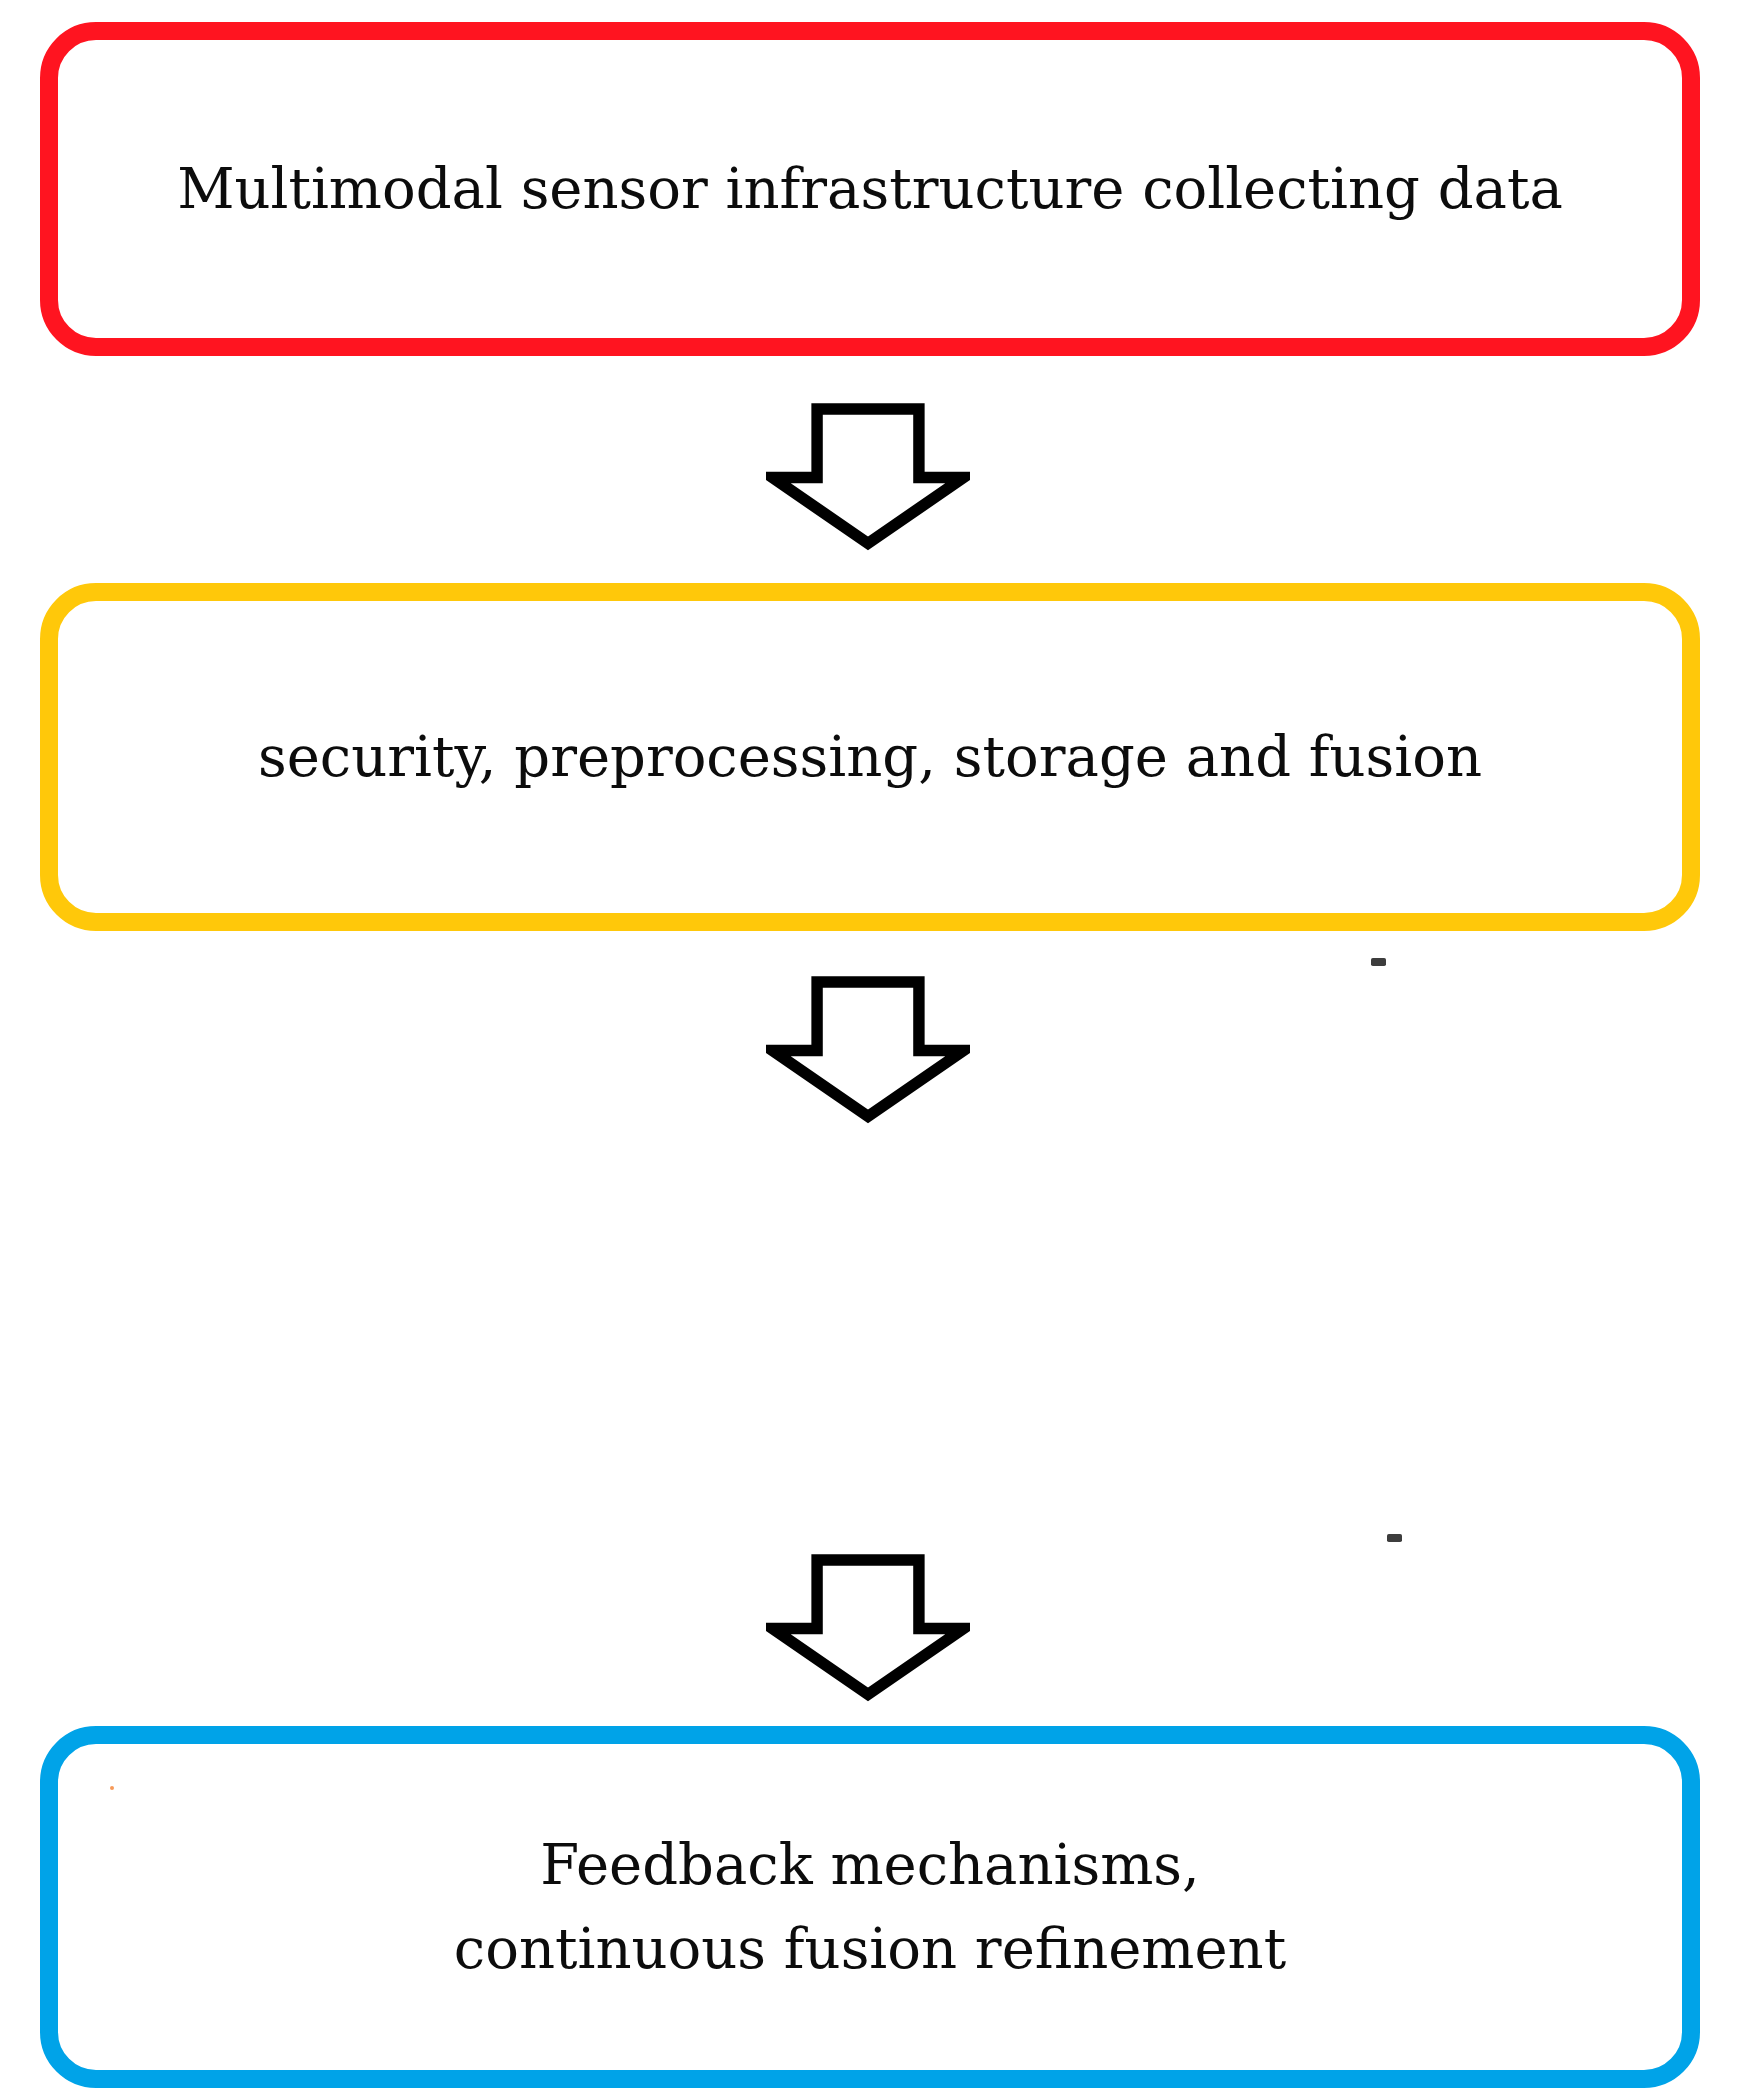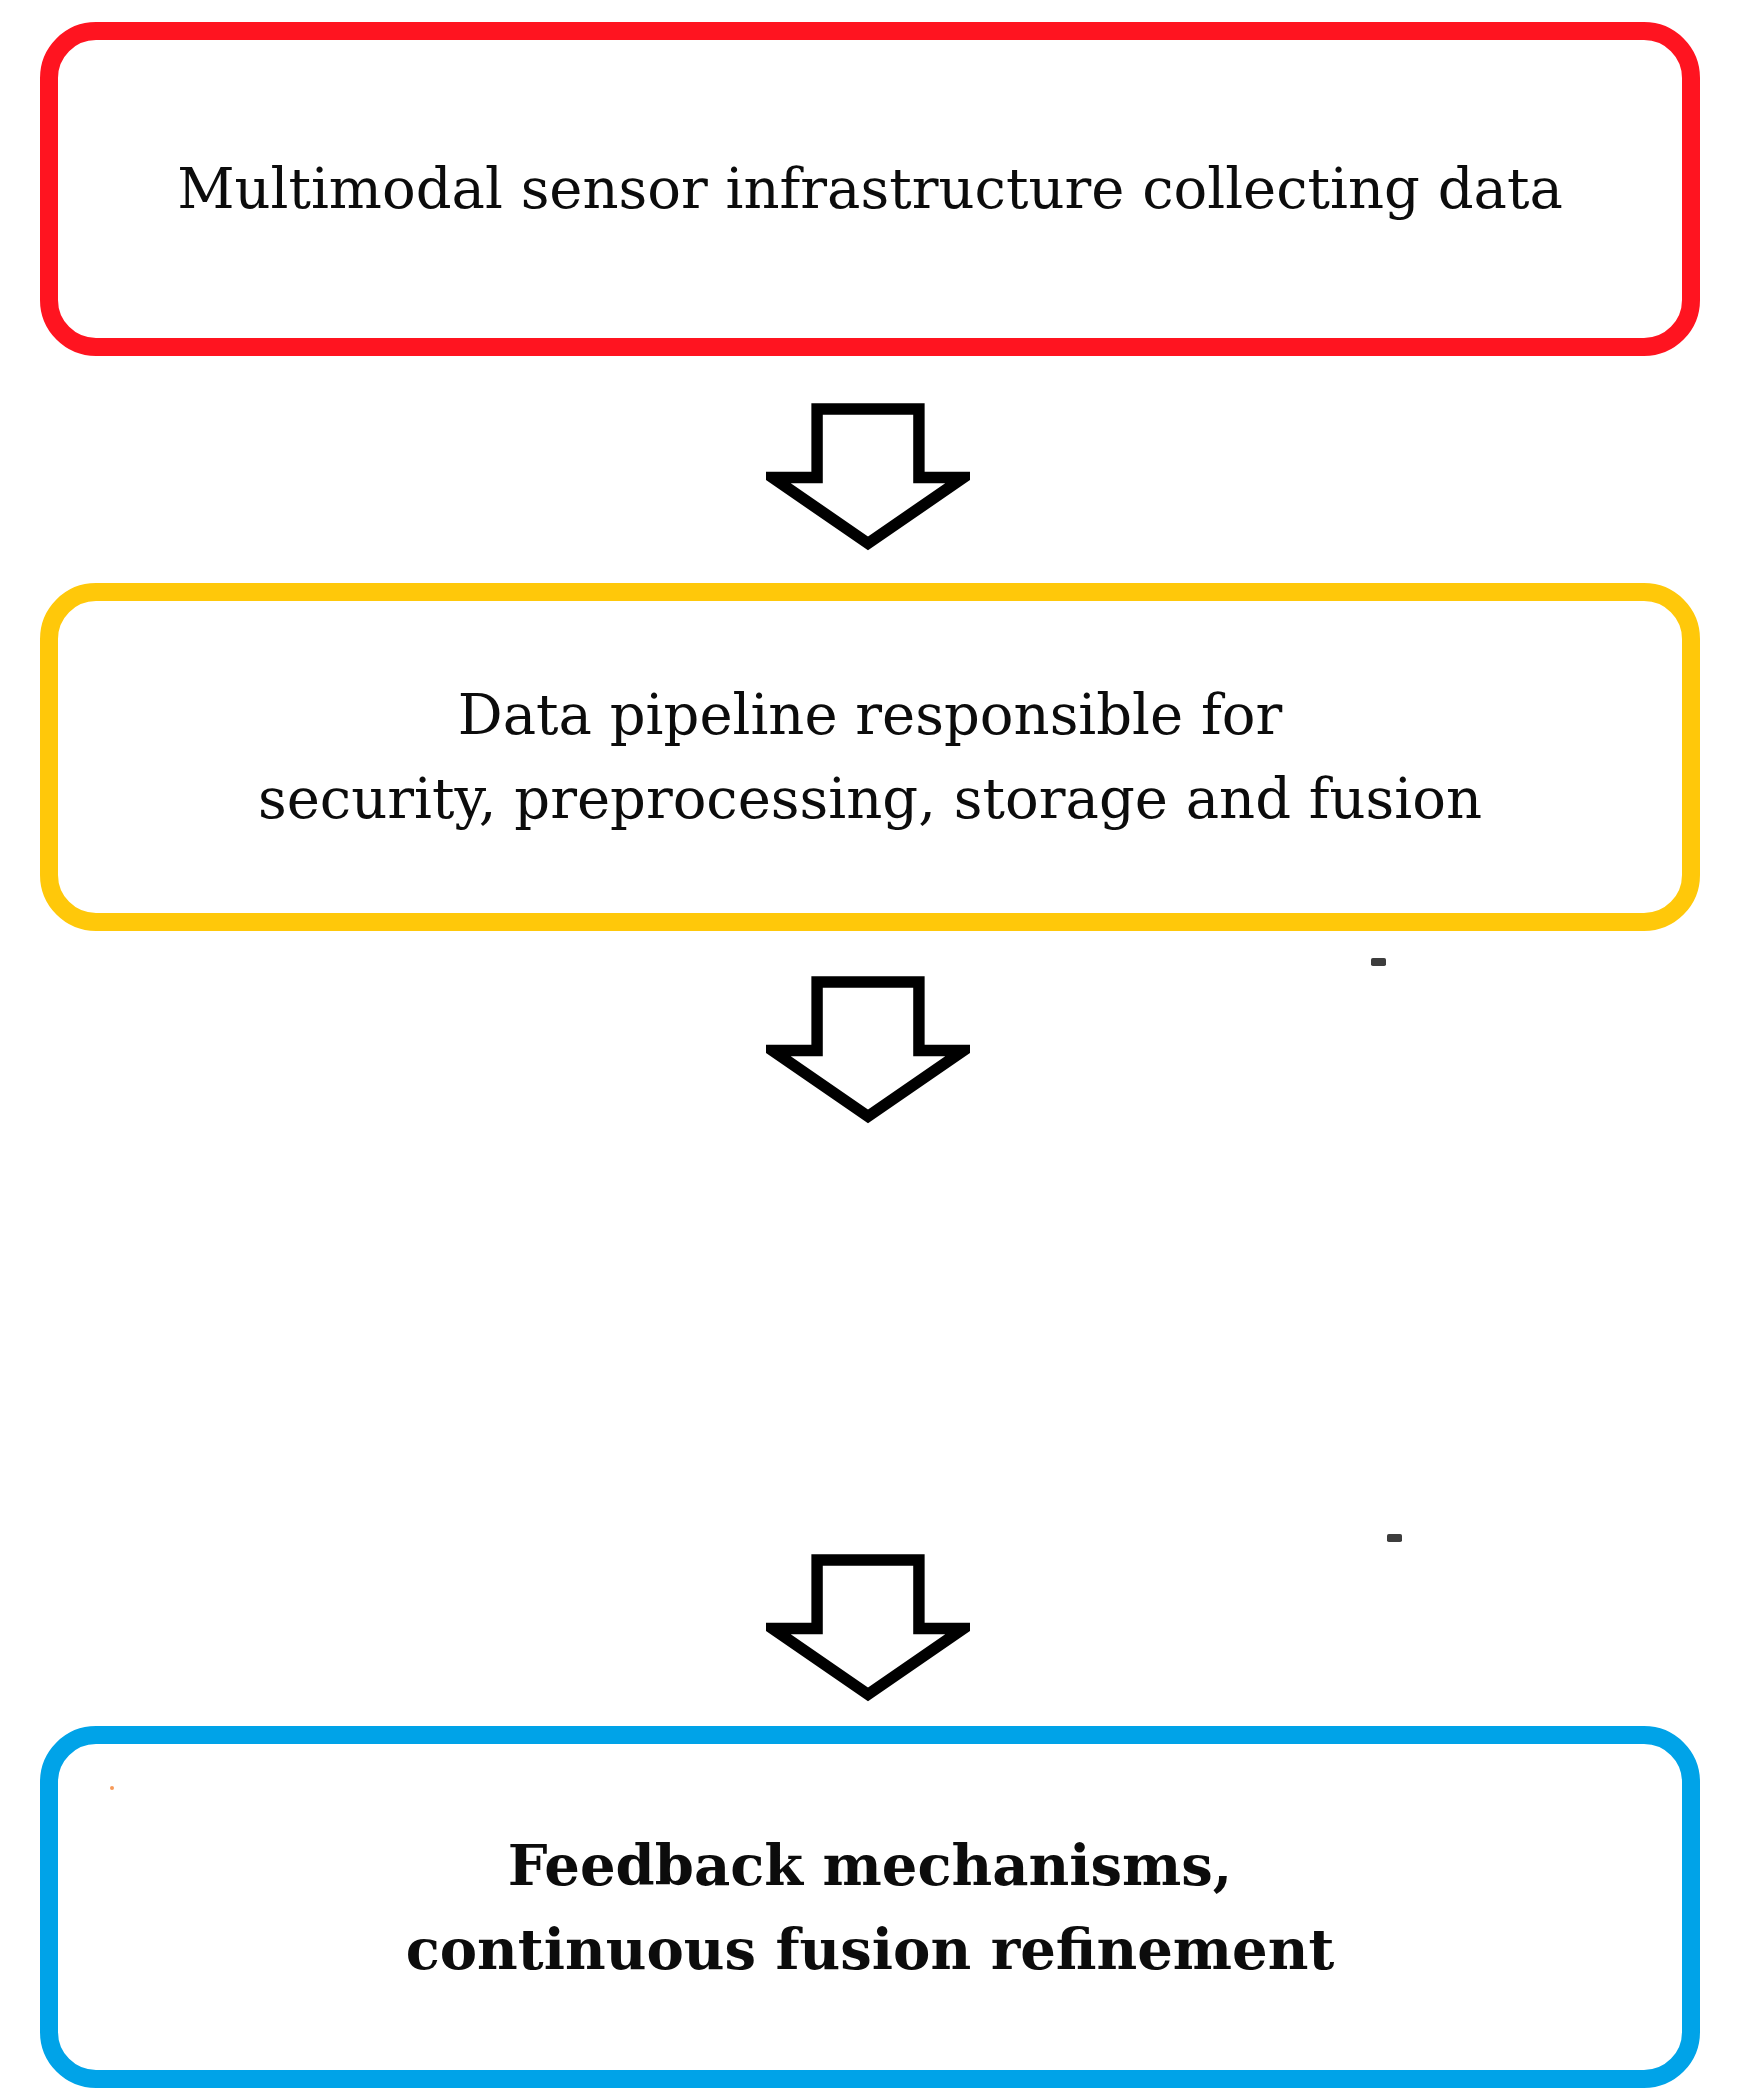--- a/index.html
+++ b/index.html
@@ -31,21 +31,21 @@
   }
   .node .line {
     font-size: 56px;
     line-height: 1.5;
     color: #0c0c0c;
     white-space: nowrap;
   }
   .node-1 { top: 22px;   height: 334px; }
   .node-2 { top: 583px;  height: 348px; }
   .node-3 { top: 1149px; height: 342px; }
-  .node-4 { top: 1726px; height: 362px; font-weight: bold; }
+  .node-4 { top: 1726px; height: 362px; }
 
   .arrow {
     position: absolute;
     left: 766px;
     width: 204px;
     height: 151px;
   }
   .arrow-1 { top: 402px; }
   .arrow-2 { top: 975px; }
   .arrow-3 { top: 1553px; }
@@ -83,21 +83,20 @@
 
   <div class="node node-1" style="border-color: rgb(255, 20, 32);">
     <div class="line">Multimodal sensor infrastructure collecting data</div>
   </div>
 
   <svg class="arrow arrow-1" viewBox="0 0 232 172" aria-hidden="true">
     <path d="M58 8 L174 8 L174 86 L225 86 L116 161 L7 86 L58 86 Z" style="stroke: rgb(0, 0, 0);"></path>
   </svg>
 
   <div class="node node-2" style="border-color: rgb(255, 200, 10);">
-    <div class="line">Data pipeline responsible for</div>
     <div class="line">security, preprocessing, storage and fusion</div>
   </div>
 
   <div class="stray-dash stray-dash-1" style="background-color: rgb(61, 61, 61);"></div>
 
   <svg class="arrow arrow-2" viewBox="0 0 232 172" aria-hidden="true">
     <path d="M58 8 L174 8 L174 86 L225 86 L116 161 L7 86 L58 86 Z" style="stroke: rgb(0, 0, 0);"></path>
   </svg>
 
 

